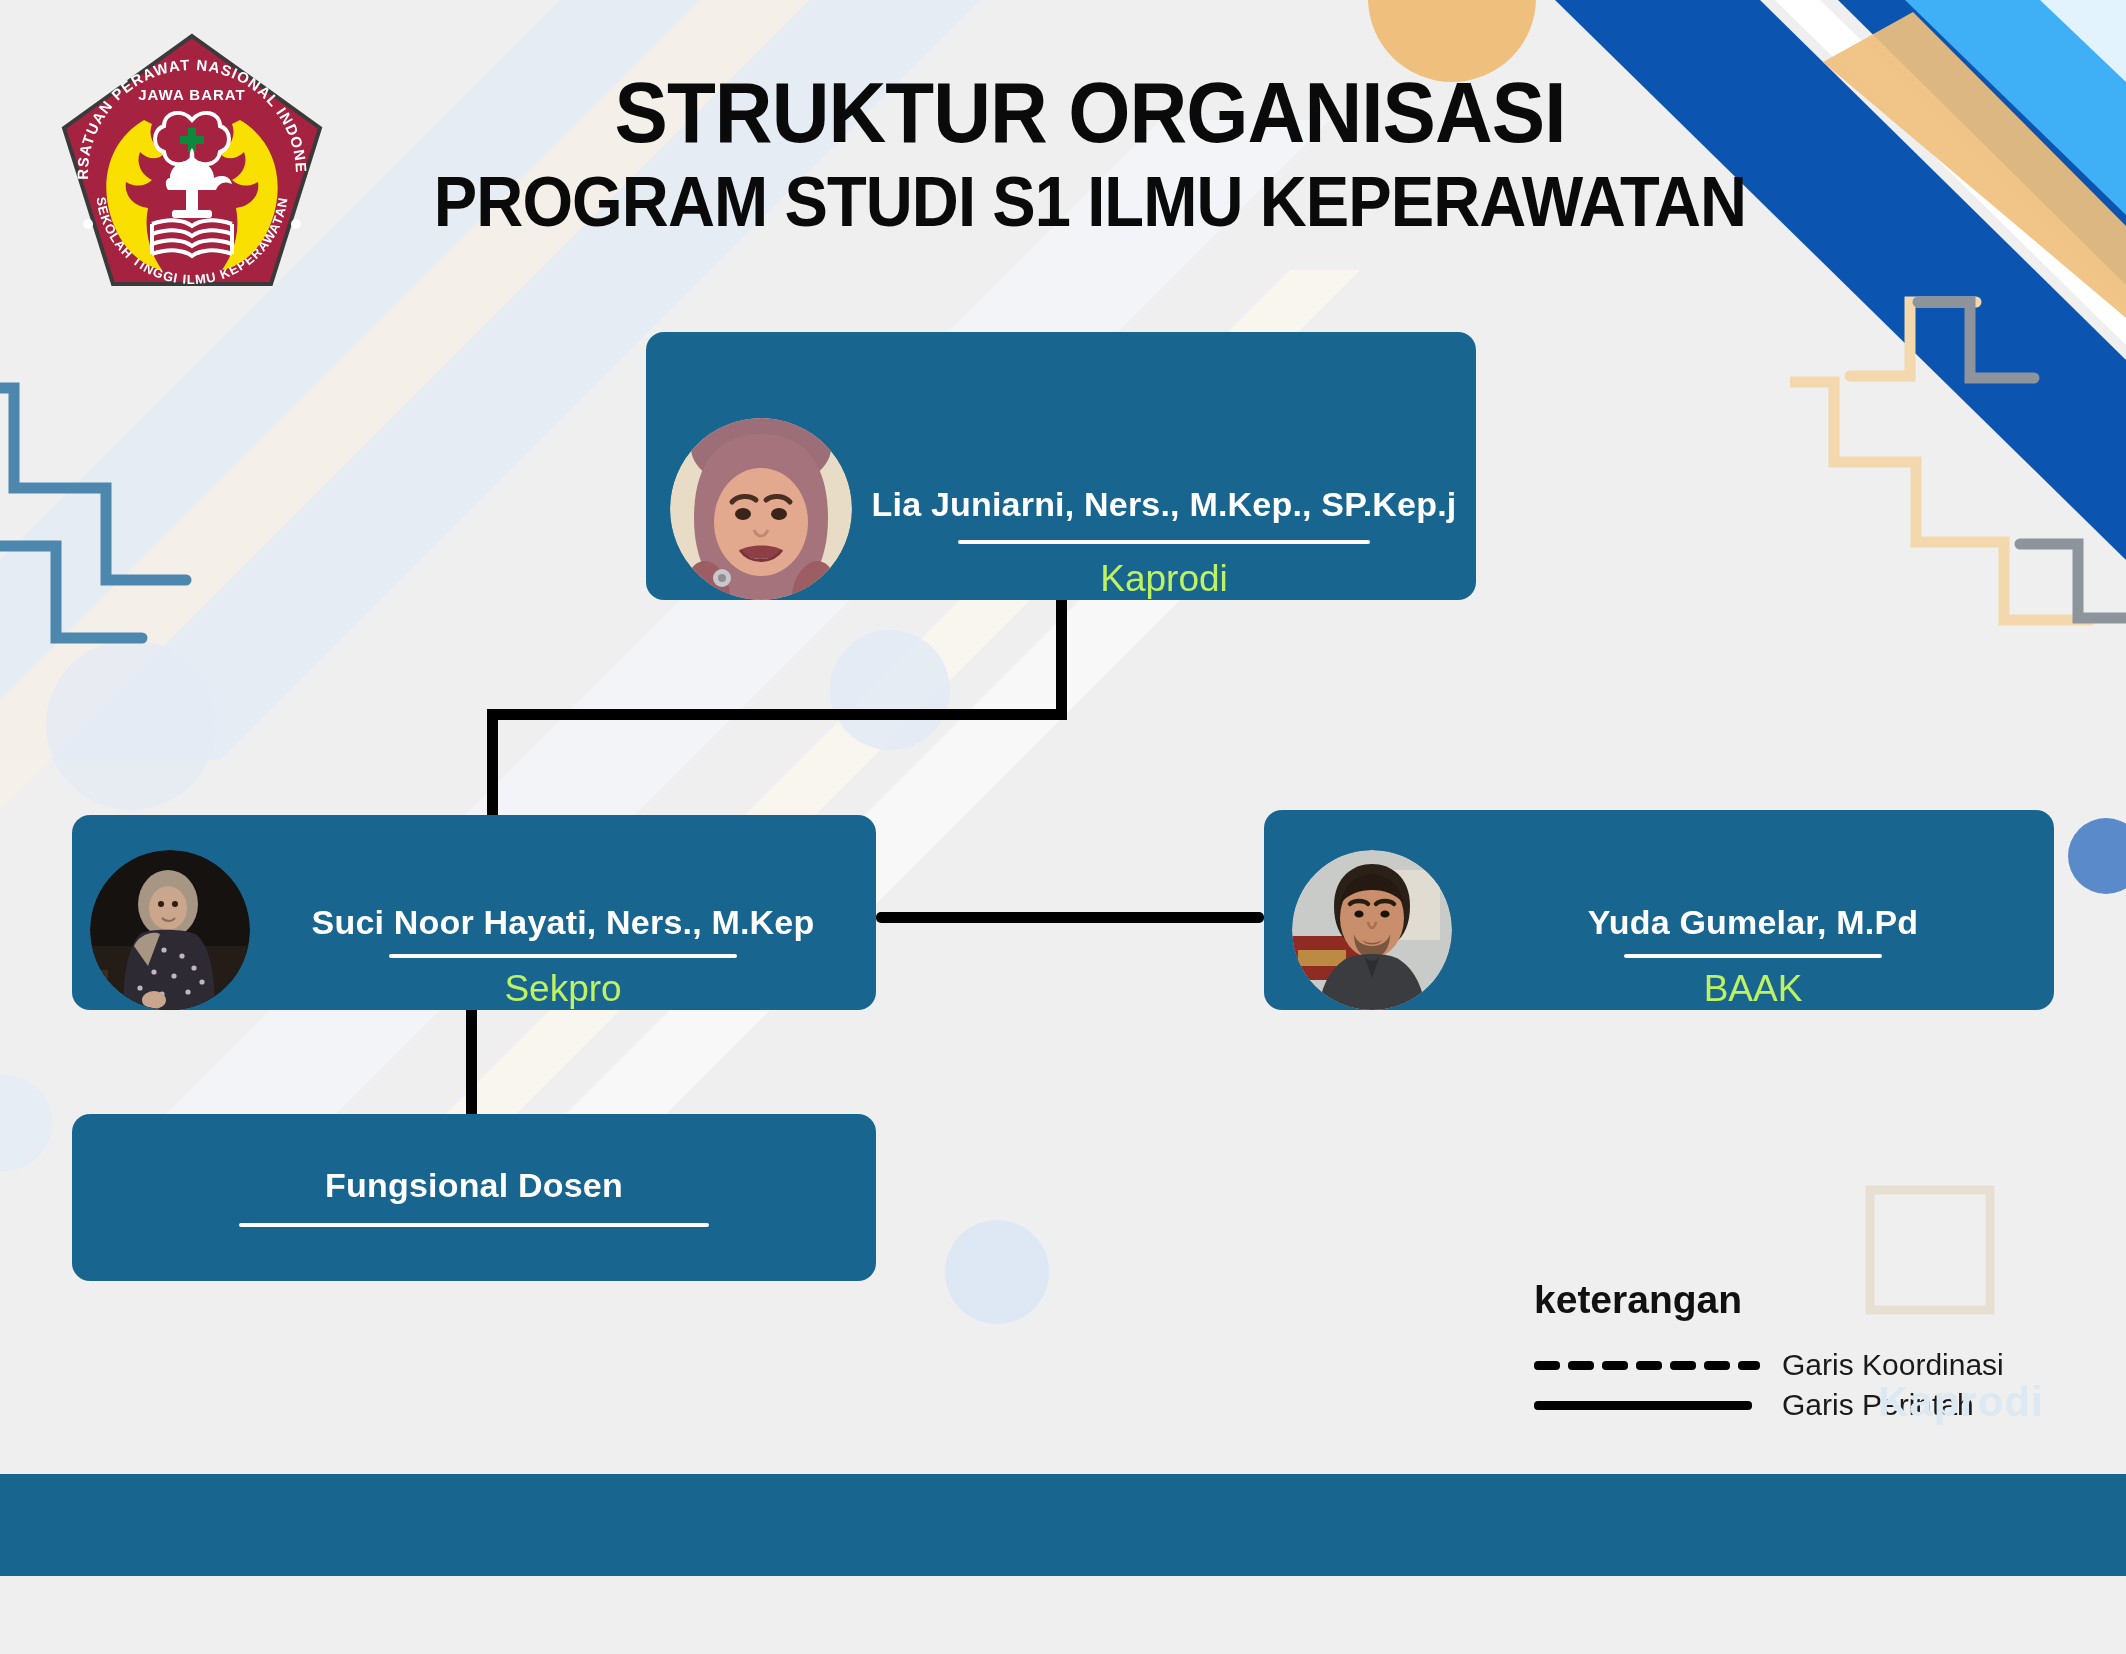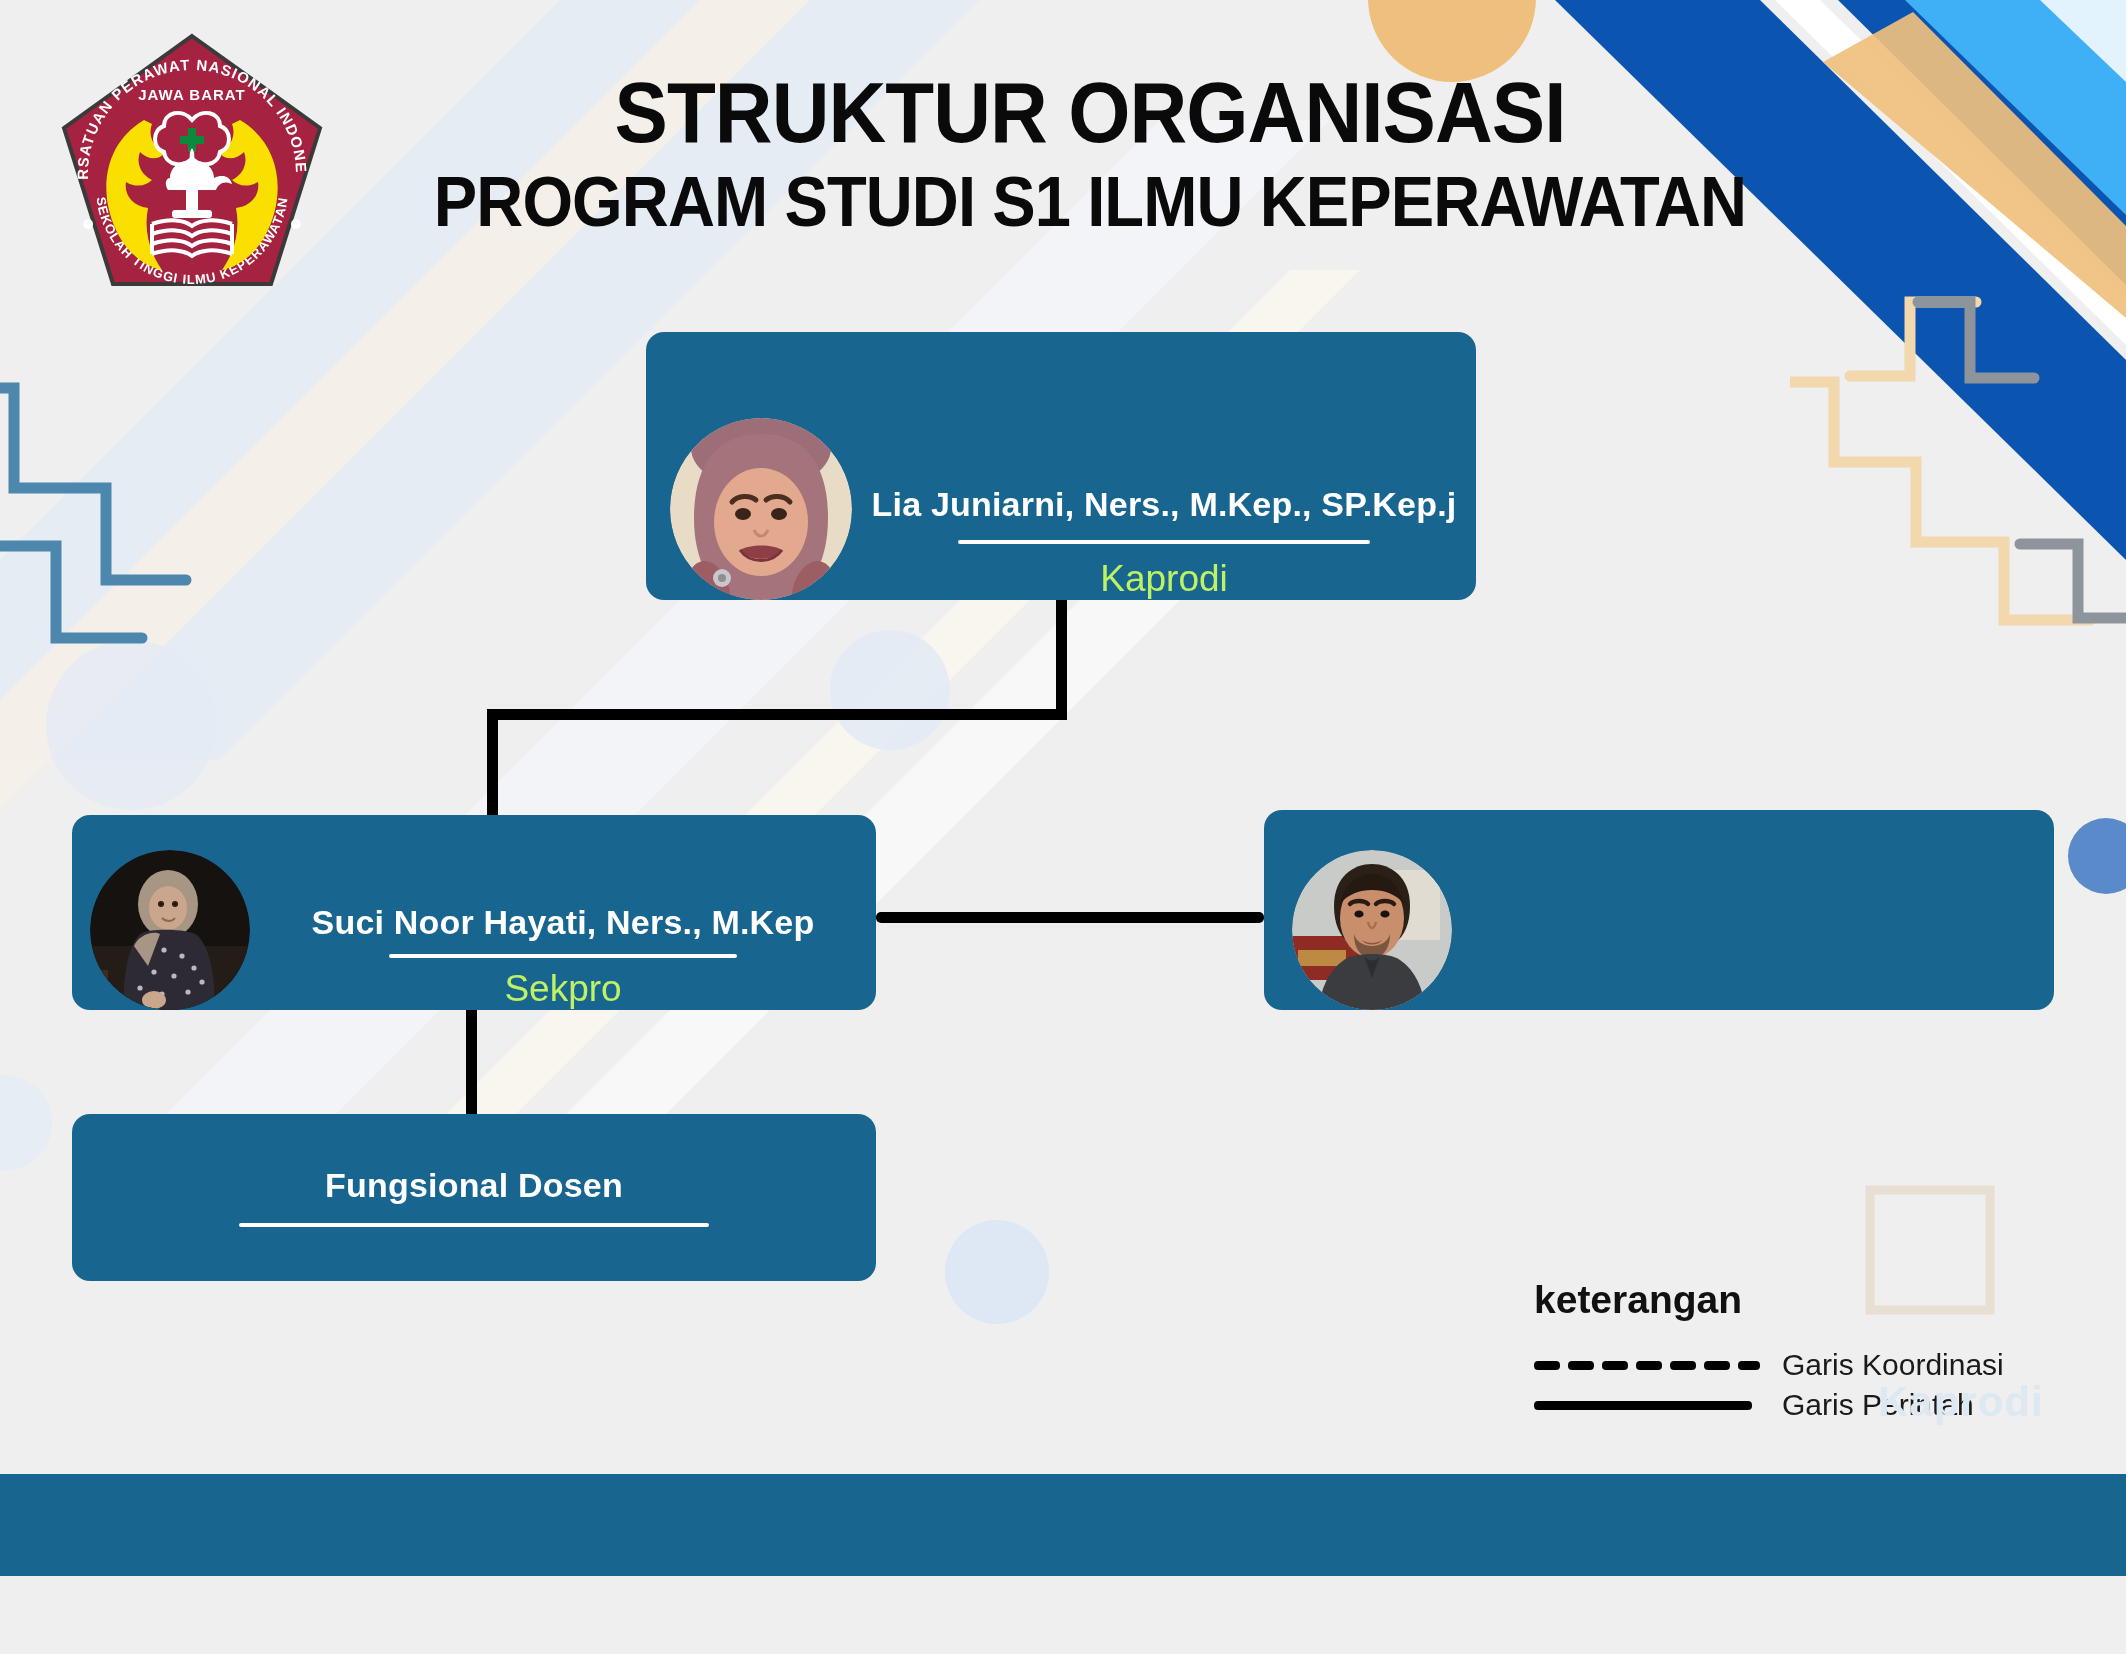--- a/index.html
+++ b/index.html
@@ -380,20 +380,25 @@
           <path d="M58,54 C62,50 72,50 76,54" stroke="#2A1C12" stroke-width="4.5" fill="none" stroke-linecap="round"></path>
           <path d="M84,54 C88,50 98,50 102,54" stroke="#2A1C12" stroke-width="4.5" fill="none" stroke-linecap="round"></path>
           <path d="M76,72 C78,80 82,80 84,72" stroke="#A9704F" stroke-width="2.6" fill="none"></path>
           <path d="M70,90 C76,94 84,94 90,90 C86,96 74,96 70,90 Z" fill="#8E5440"></path>
           <path d="M62,84 C66,100 94,100 98,84 C98,102 88,108 80,108 C72,108 62,102 62,84 Z" fill="#3A2A1E" opacity="0.55"></path>
           <path d="M52,110 C62,102 98,102 108,110 C126,122 134,146 134,170 L26,170 C26,146 34,122 52,110 Z" fill="#3A3C40"></path>
           <path d="M72,106 L80,128 L88,106 C84,112 76,112 72,106 Z" fill="#2B2D31"></path>
         </g>
       </svg>
     </div>
+    <div class="node-text">
+      <div class="node-name">Yuda Gumelar, M.Pd</div>
+      <div class="node-rule" style="width:258px; margin:12px auto 10px auto;"></div>
+      <div class="node-role">BAAK</div>
+    </div>
   </div>
 
   <div class="node" style="left:72px; top:1114px; width:804px; height:167px; display:block;">
     <div class="node-text" style="padding-top:52px;">
       <div class="node-name">Fungsional Dosen</div>
       <div class="node-rule" style="width:470px; margin:18px auto 0 auto;"></div>
     </div>
   </div>
 
   <div class="legend" style="left:1534px; top:1278px; width:480px;">

